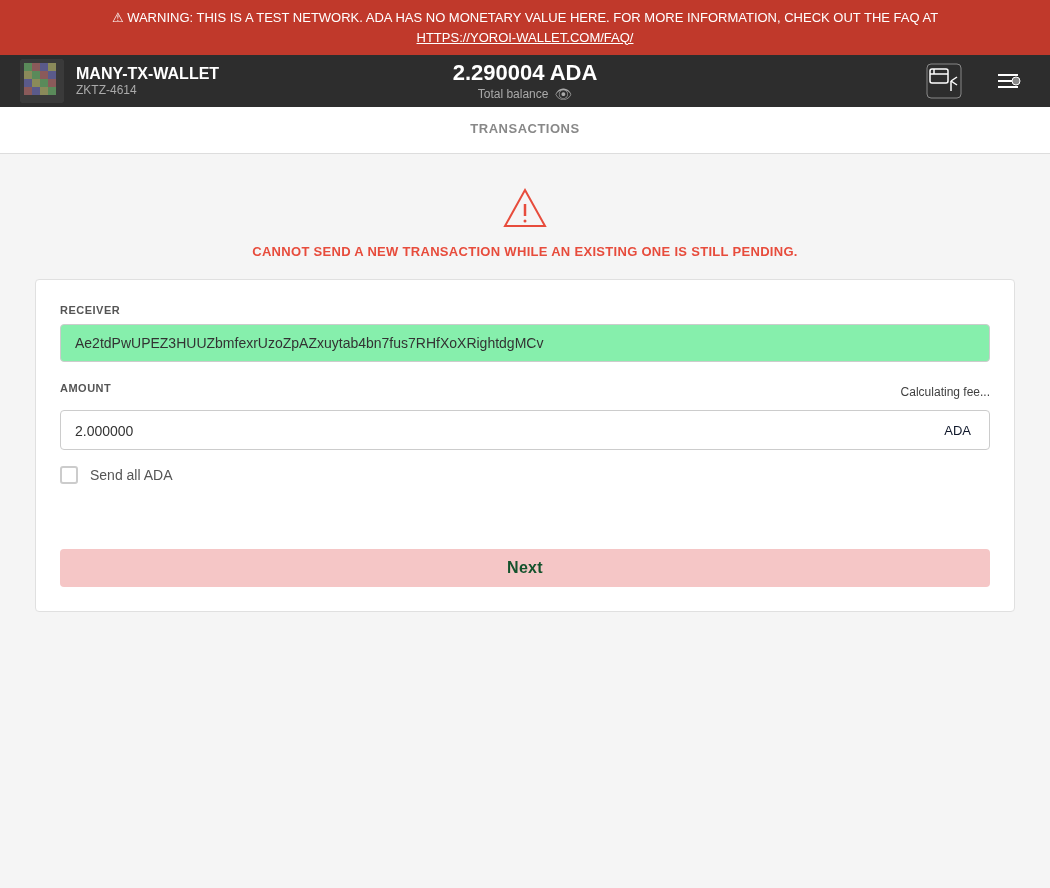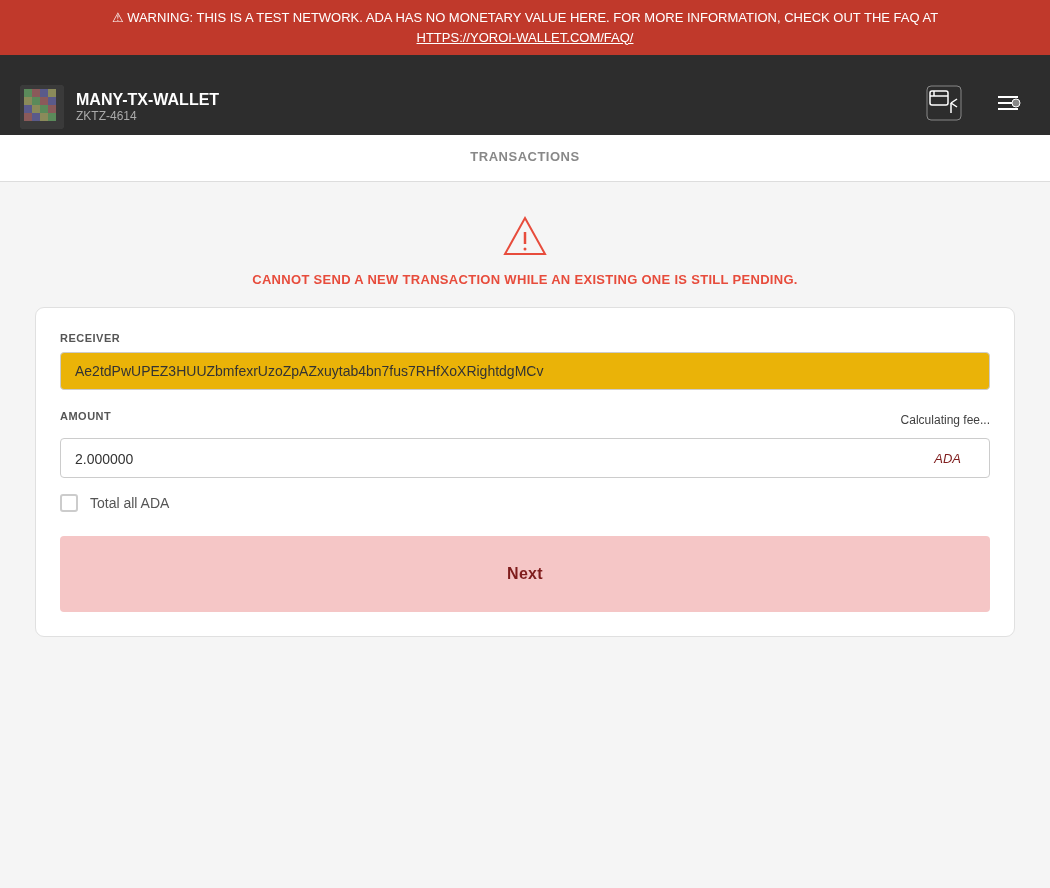--- a/index.html
+++ b/index.html
@@ -17,23 +17,23 @@
     .warning-banner a {
       color: white;
       text-decoration: underline;
       display: block;
     }
 
     
     .header {
       background: #2d2d2d;
       display: flex;
-      align-items: flex-end;
+      align-items: center;
       padding: 6px 20px;
-      height: 80px;
+      height: 52px;
       color: white;
     }
     .header-left {
       display: flex;
       align-items: center;
       gap: 12px;
       flex: 1;
     }
     .wallet-icon {
       width: 44px;
@@ -121,41 +121,41 @@
       font-size: 13px;
       font-weight: 600;
       letter-spacing: 0.3px;
       text-align: center;
     }
 
     
     .form-card {
       background: white;
       border: 1px solid #e0e0e0;
-      border-radius: 9px;
+      border-radius: 4px;
       padding: 24px;
       width: 100%;
       max-width: 980px;
     }
     .field-label {
       font-size: 11px;
       font-weight: 700;
       color: #555;
       letter-spacing: 0.5px;
       margin-bottom: 8px;
       text-transform: uppercase;
     }
     .text-input {
       width: 100%;
       border: 1px solid #ccc;
       border-radius: 4px;
       padding: 10px 14px;
       font-size: 14px;
       color: #333;
-      background: #eab308;
+      background: #86efac;
       outline: none;
       margin-bottom: 20px;
     }
 
     .amount-row {
       display: flex;
       justify-content: space-between;
       align-items: center;
       margin-bottom: 8px;
     }
@@ -170,27 +170,26 @@
       border: 1px solid #ccc;
       border-radius: 4px;
       padding: 12px 50px 10px 14px;
       font-size: 14px;
       color: #333;
       background: white;
       outline: none;
     }
     .amount-suffix {
       position: absolute;
-      right: 29px;
+      right: 19px;
       top: 50%;
       transform: translateY(-50%);
       font-size: 13px;
-      color: #7f1d1d;
+      color: #0f172a;
       font-weight: 500;
-      font-style: italic;
     }
 
     
     .checkbox-row {
       display: flex;
       align-items: center;
       gap: 12px;
       margin-bottom: 24px;
     }
     .checkbox-input {
@@ -203,29 +202,30 @@
       appearance: none;
       -webkit-appearance: none;
       display: block;
     }
     .checkbox-input:checked { background: #4a90e2; border-color: #4a90e2; }
     .checkbox-label { font-size: 14px; color: #555; cursor: pointer; }
 
     
     .next-btn {
       width: 100%;
-      padding: 29px;
+      padding: 10px;
       background: #f5c6c6;
-      color: #7f1d1d;
+      color: #14532d;
       border: none;
       border-radius: 4px;
       font-size: 16px;
       font-weight: 600;
       cursor: not-allowed;
       letter-spacing: 0.3px;
+      margin-top: 41px;
     }
   </style>
 </head>
 <body>
 
 <div class="warning-banner">
   <span>⚠</span>
   <span>WARNING: THIS IS A TEST NETWORK. ADA HAS NO MONETARY VALUE HERE. FOR MORE INFORMATION, CHECK OUT THE FAQ AT</span>
   <a href="#">HTTPS://YOROI-WALLET.COM/FAQ/</a>
 </div>
@@ -254,20 +254,27 @@
         <rect x="20" y="28" width="8" height="8" fill="#8a8a5a"></rect>
         <rect x="28" y="28" width="8" height="8" fill="#5a8a5a"></rect>
       </svg>
     </div>
     <div>
       <div class="wallet-name">MANY-TX-WALLET</div>
       <div class="wallet-id">ZKTZ-4614</div>
     </div>
   </div>
 
+  <div class="header-center">
+    <div class="balance-amount">2.290004 ADA</div>
+    <div class="balance-label">
+      <span>Total balance</span>
+      <span class="eye-icon">👁</span>
+    </div>
+  </div>
 
   <div class="header-right">
 
     <button class="header-icon-btn">
       <svg width="36" height="36" viewBox="0 0 36 36" fill="none">
         <rect x="1" y="1" width="34" height="34" rx="4" stroke="#888" stroke-width="1"></rect>
         <rect x="4" y="6" width="18" height="14" rx="2" stroke="white" stroke-width="1.5" fill="none"></rect>
         <line x1="4" y1="11" x2="22" y2="11" stroke="white" stroke-width="1.5"></line>
         <line x1="8" y1="6" x2="8" y2="11" stroke="white" stroke-width="1.5"></line>
         <line x1="25" y1="18" x2="31" y2="14" stroke="white" stroke-width="1.5"></line>
@@ -314,20 +321,20 @@
       <div class="fee-label">Calculating fee...</div>
     </div>
     <div class="amount-input-wrapper">
       <input type="text" class="amount-input" value="2.000000" style="">
       <span class="amount-suffix">ADA</span>
     </div>
 
     
     <div class="checkbox-row">
       <input type="checkbox" class="checkbox-input" id="sendAll" style="">
-      <label class="checkbox-label" for="sendAll">Total all ADA</label>
+      <label class="checkbox-label" for="sendAll">Send all ADA</label>
     </div>
 
     
     <button class="next-btn" disabled="">Next</button>
 
   </div>
 </div>
 
 </body></html>

